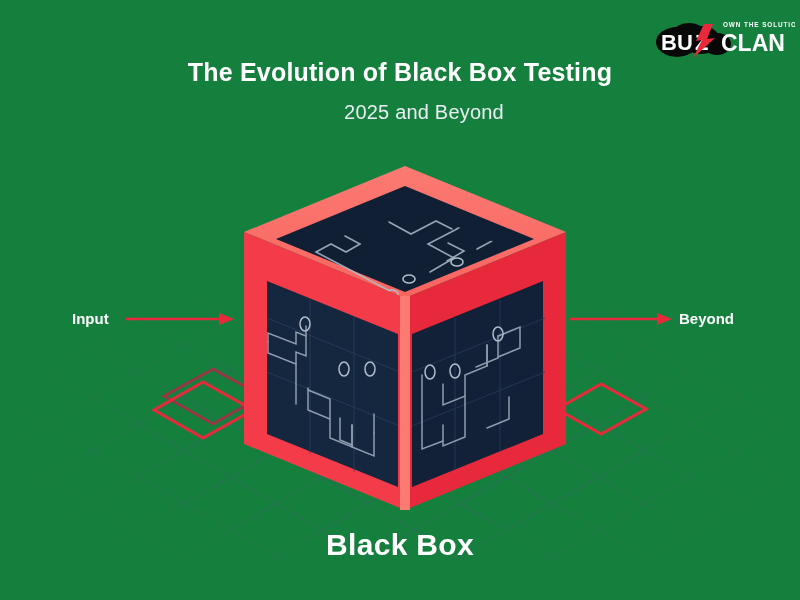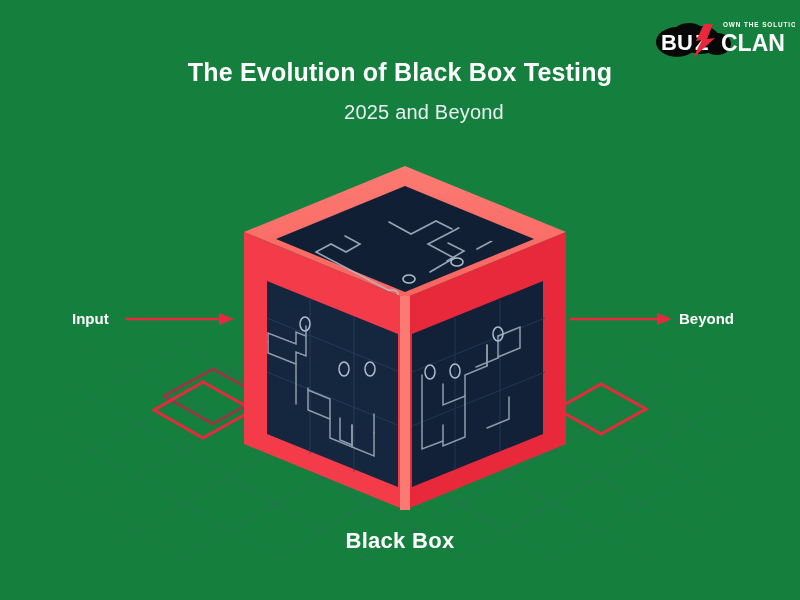--- a/index.html
+++ b/index.html
@@ -90,21 +90,21 @@
   }
 
   
   #caption {
     position: absolute;
     top: 528px;
     left: 0;
     width: 800px;
     text-align: center;
     color: #ffffff;
-    font-size: 22px;
+    font-size: 30px;
     font-weight: bold;
     letter-spacing: .3px;
   }
 </style>
 </head>
 <body>
 
 <div id="stage">
 
   <svg id="bg-grid" viewBox="0 0 800 600" xmlns="http://www.w3.org/2000/svg">

